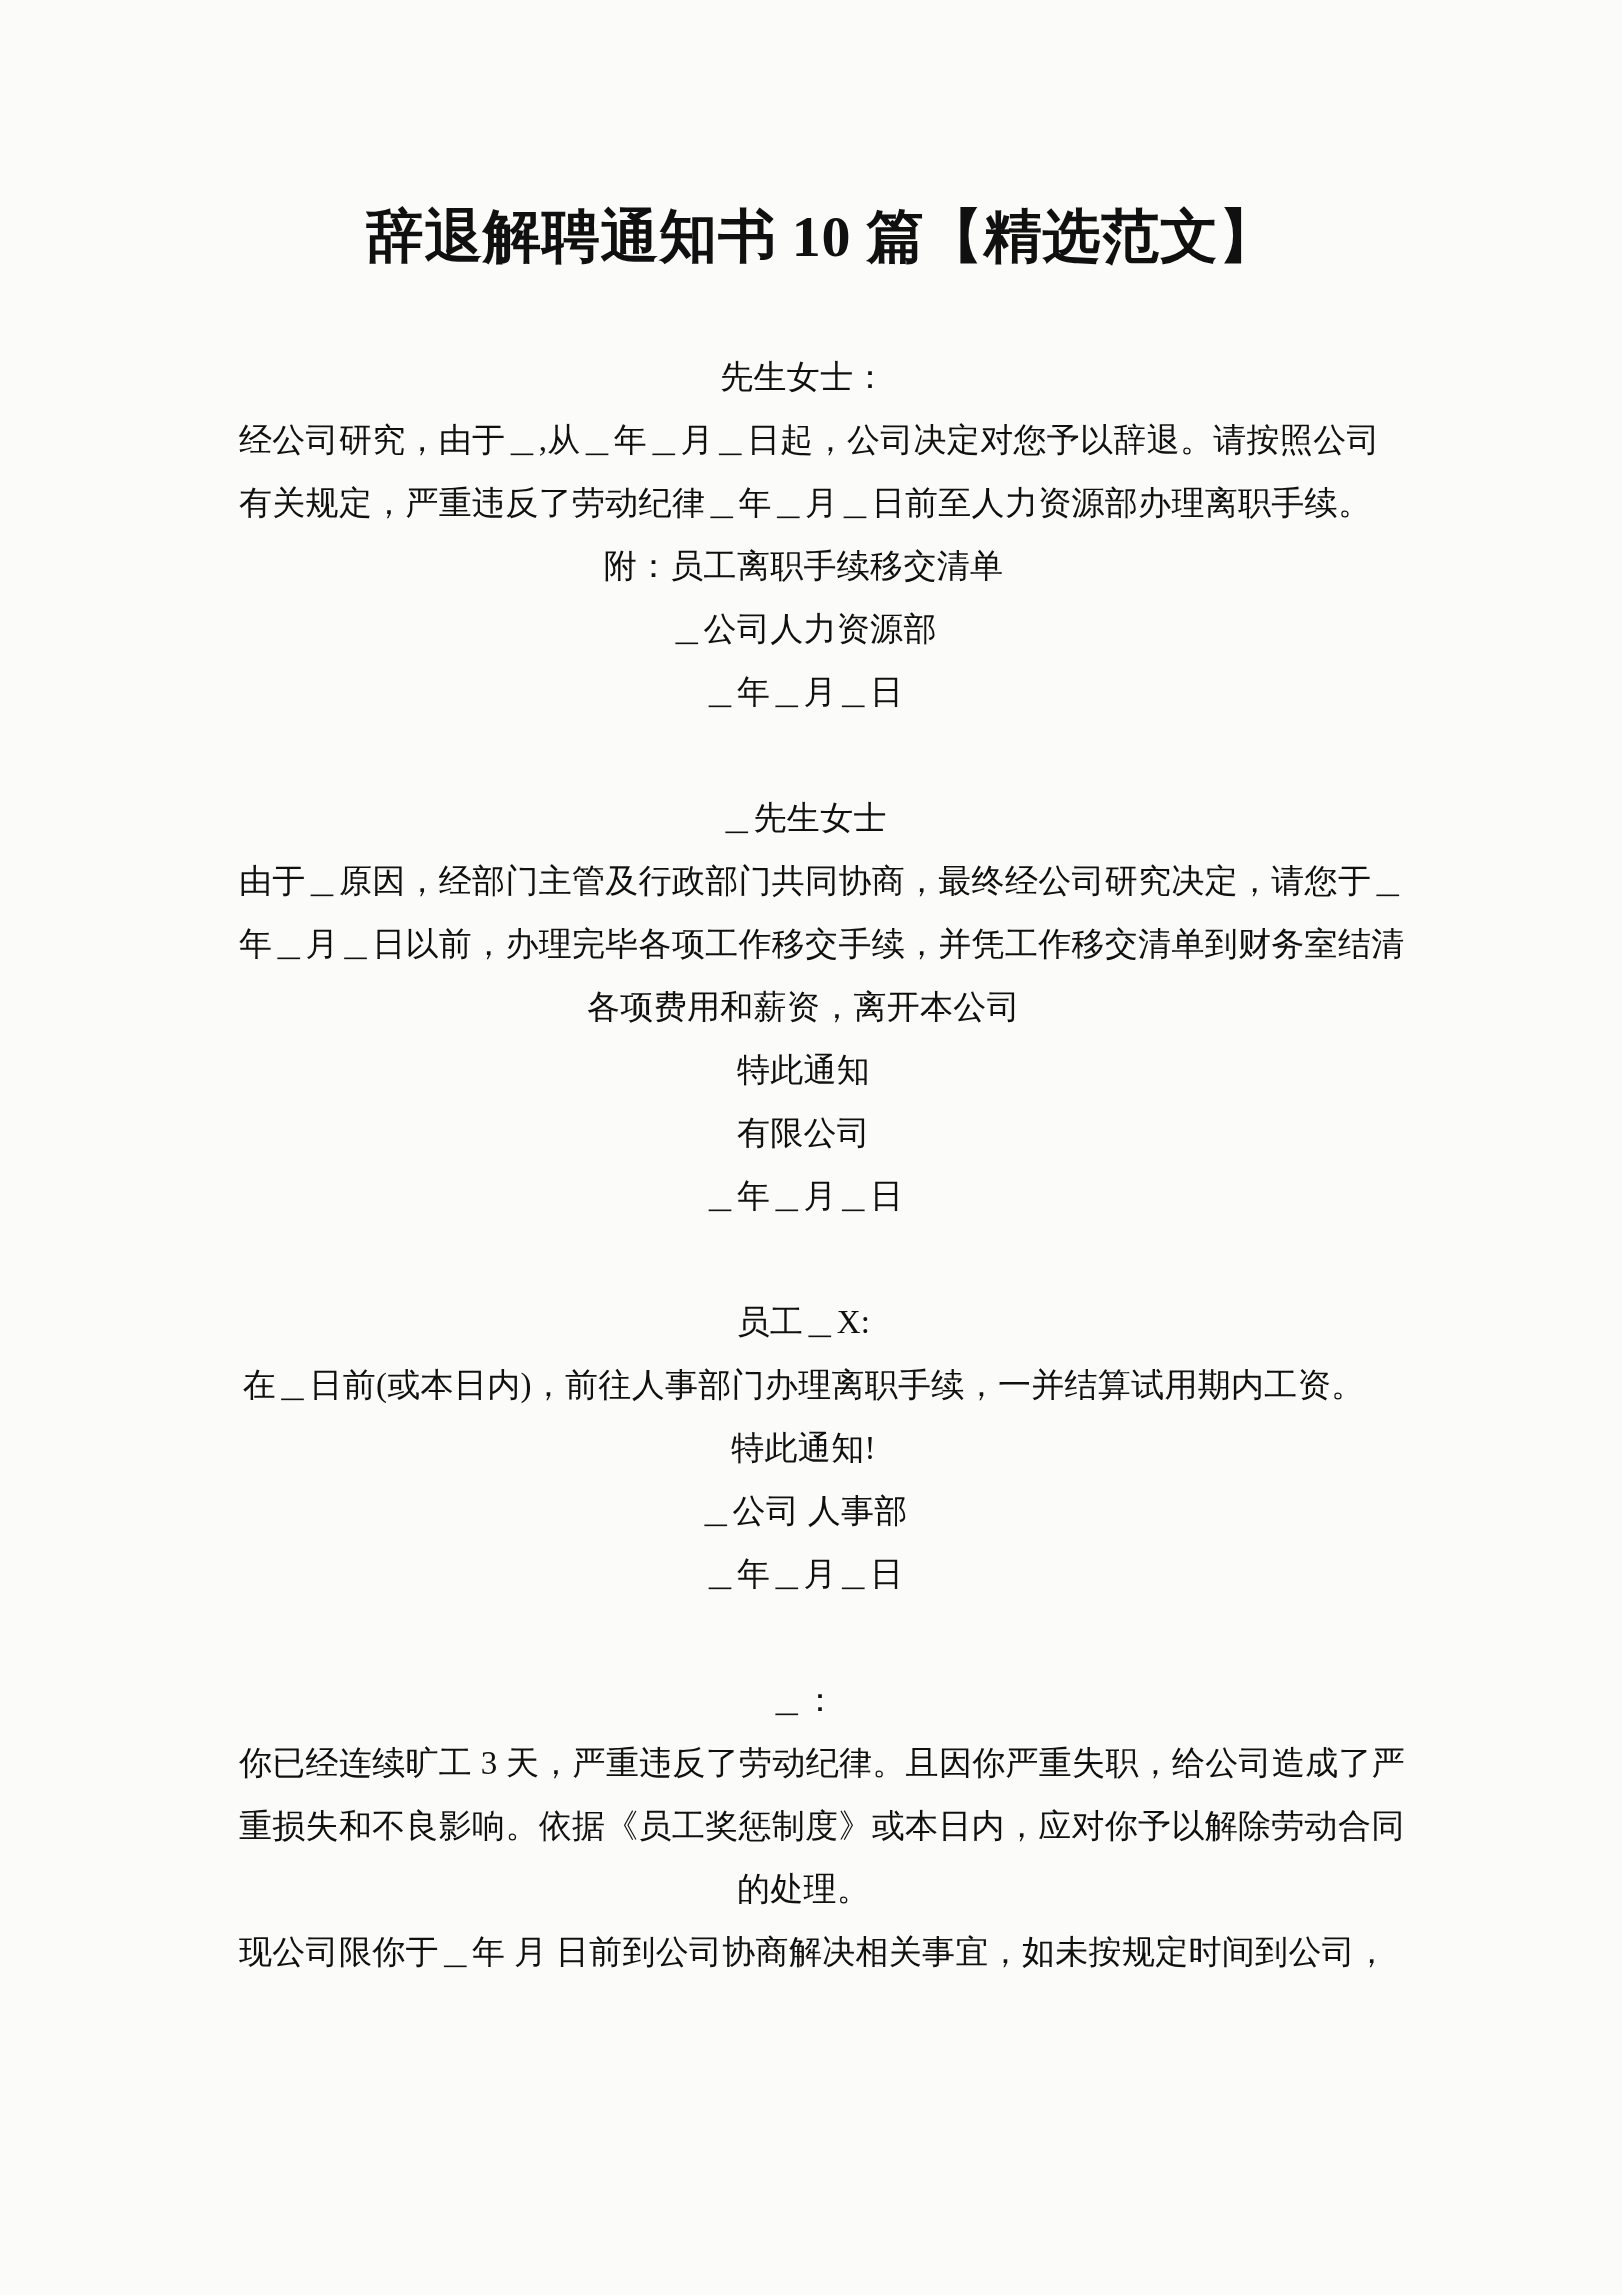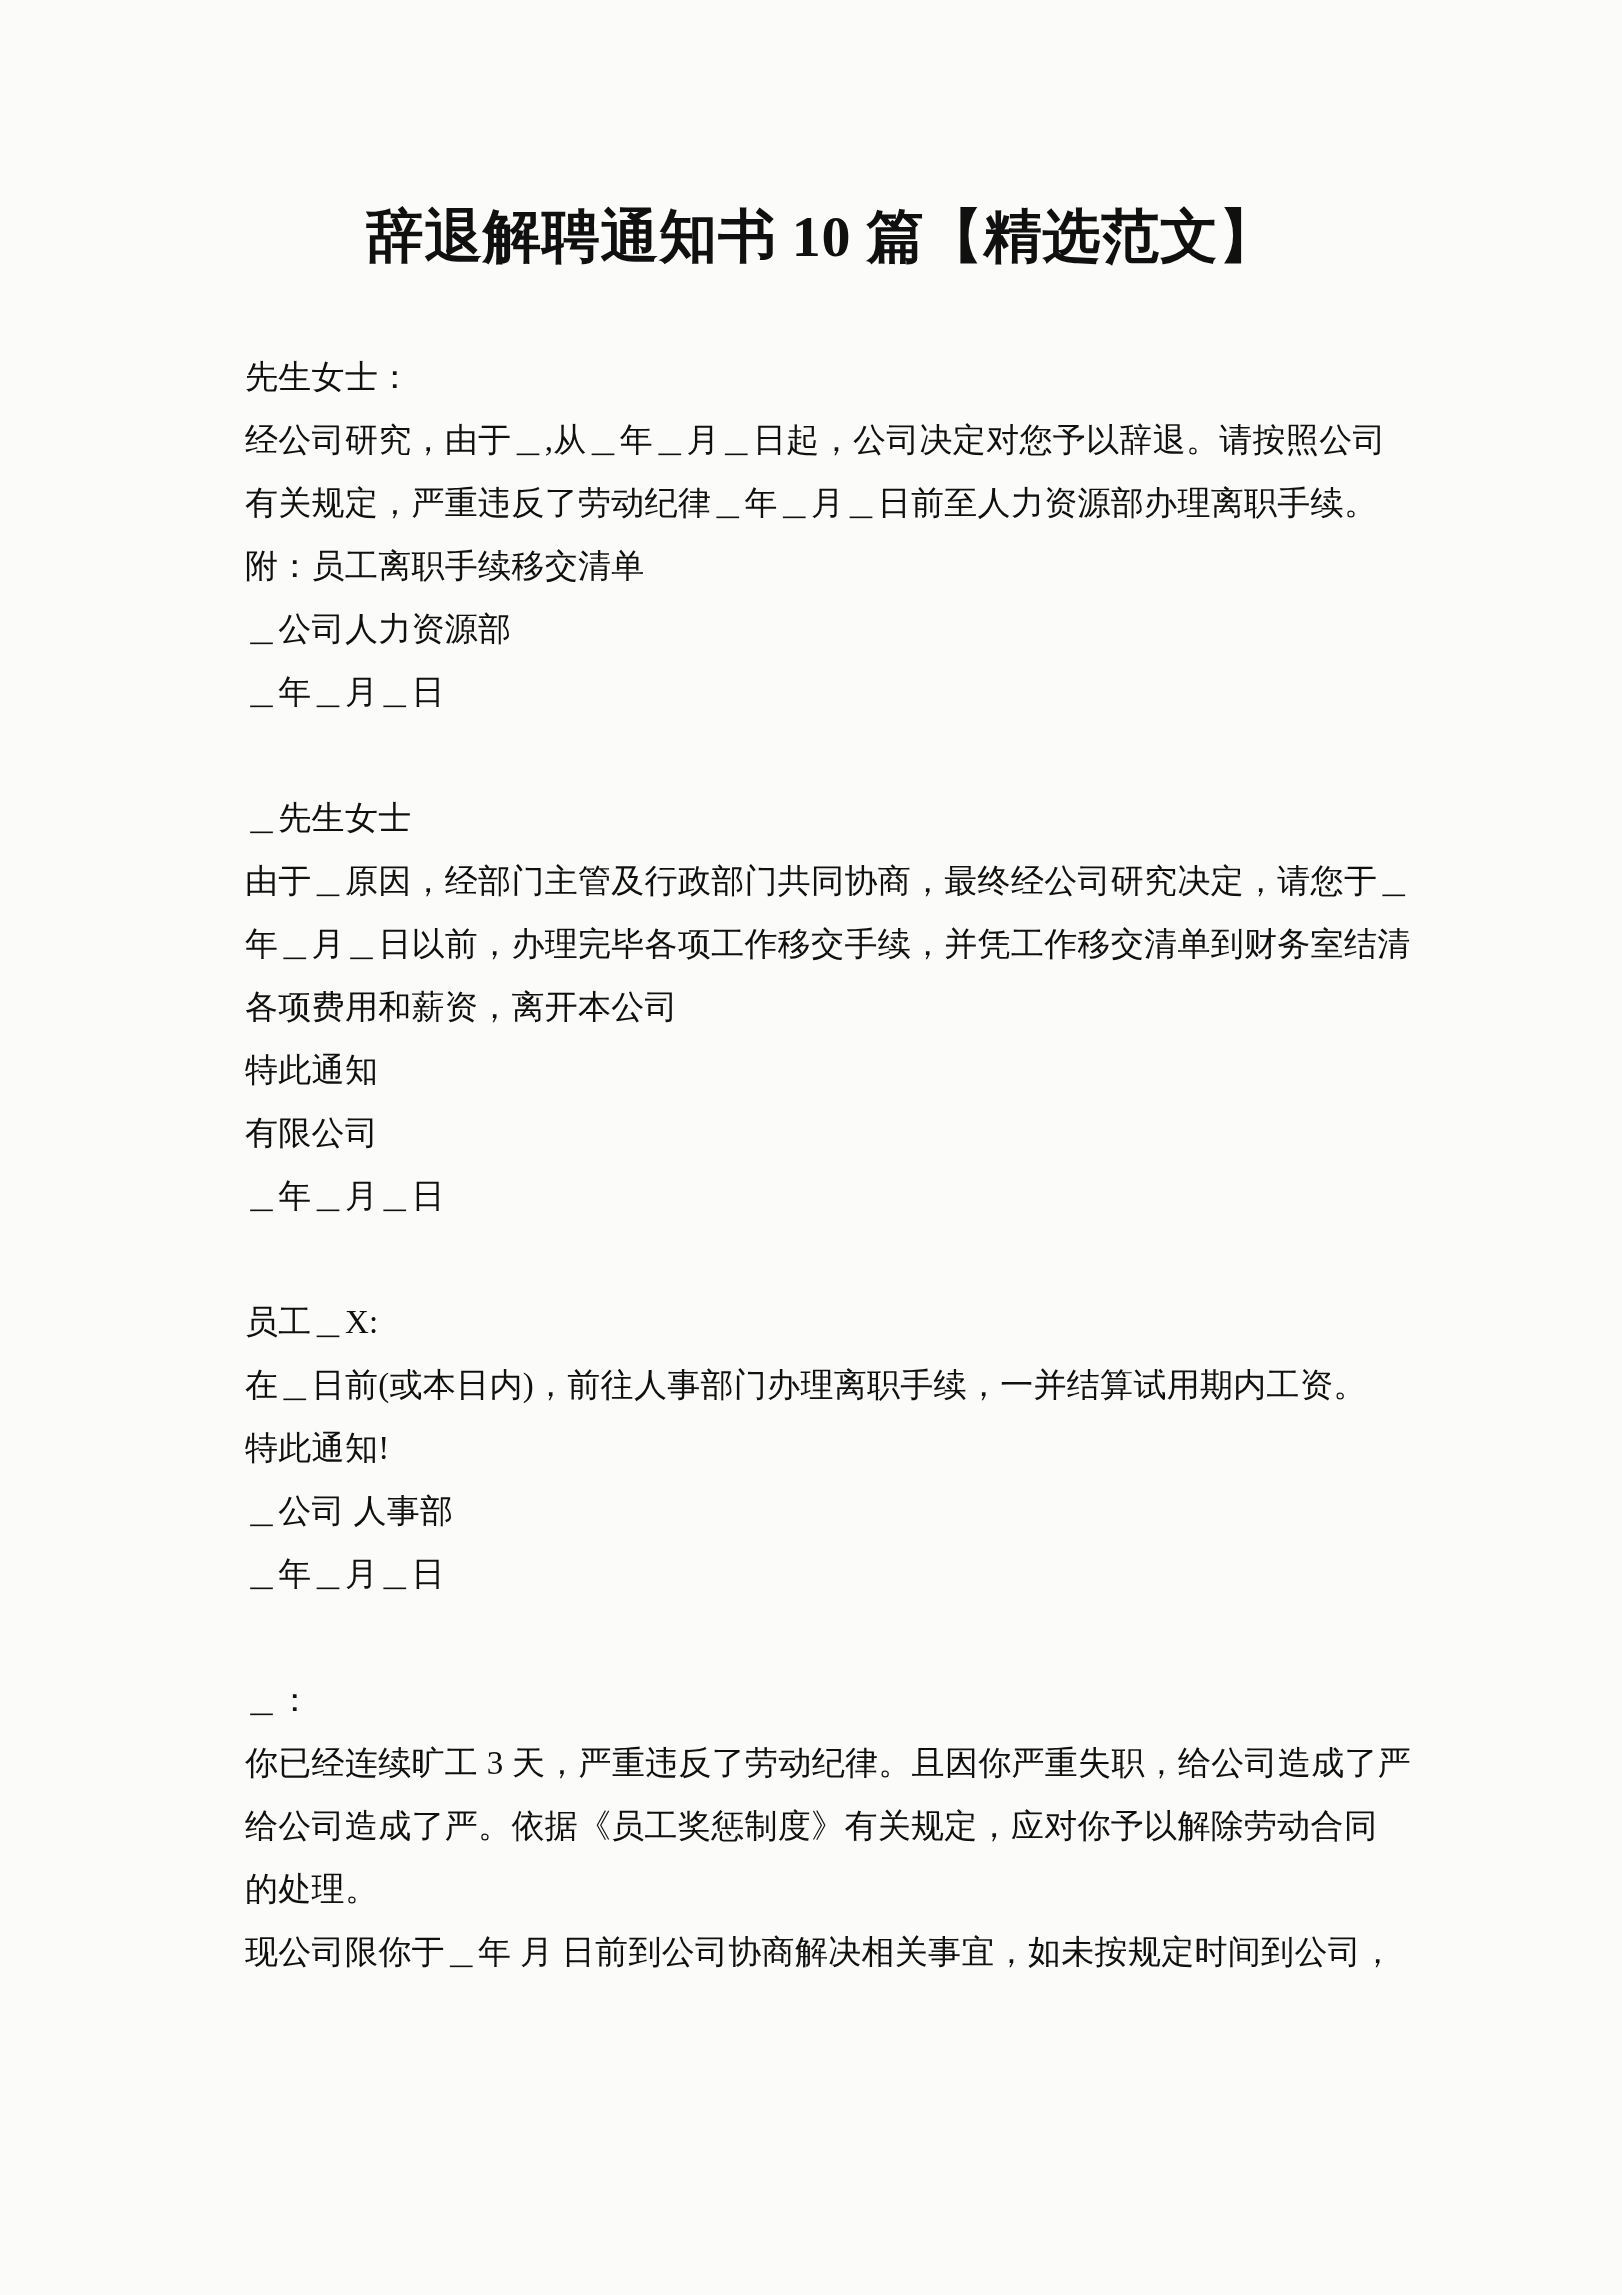--- a/index.html
+++ b/index.html
@@ -24,22 +24,23 @@
       text-align: center;
       font-size: 58px;
       font-weight: bold;
       line-height: 85px;
       letter-spacing: 0.7px;
       white-space: nowrap;
     }
     .content {
       position: absolute;
       top: 346px;
-      left: 245px;
+      left: 239px;
       width: 1129px;
+      text-align: center;
     }
     .line {
       height: 63px;
       line-height: 63px;
       font-size: 33px;
       letter-spacing: 0.3px;
       white-space: nowrap;
     }
   </style>
 </head>
@@ -65,18 +66,18 @@
     <div class="line">＿年＿月＿日</div>
     <div class="line"></div>
     <div class="line">员工＿X:</div>
     <div class="line">在＿日前(或本日内)，前往人事部门办理离职手续，一并结算试用期内工资。</div>
     <div class="line">特此通知!</div>
     <div class="line">＿公司 人事部</div>
     <div class="line">＿年＿月＿日</div>
     <div class="line"></div>
     <div class="line">＿：</div>
     <div class="line">你已经连续旷工 3 天，严重违反了劳动纪律。且因你严重失职，给公司造成了严</div>
-    <div class="line">给公司造成了严。依据《员工奖惩制度》有关规定，应对你予以解除劳动合同</div>
+    <div class="line">重损失和不良影响。依据《员工奖惩制度》或本日内，应对你予以解除劳动合同</div>
     <div class="line">的处理。</div>
     <div class="line">现公司限你于＿年 月 日前到公司协商解决相关事宜，如未按规定时间到公司，</div>
   </div>
 </div>
 
 
 </body></html>

